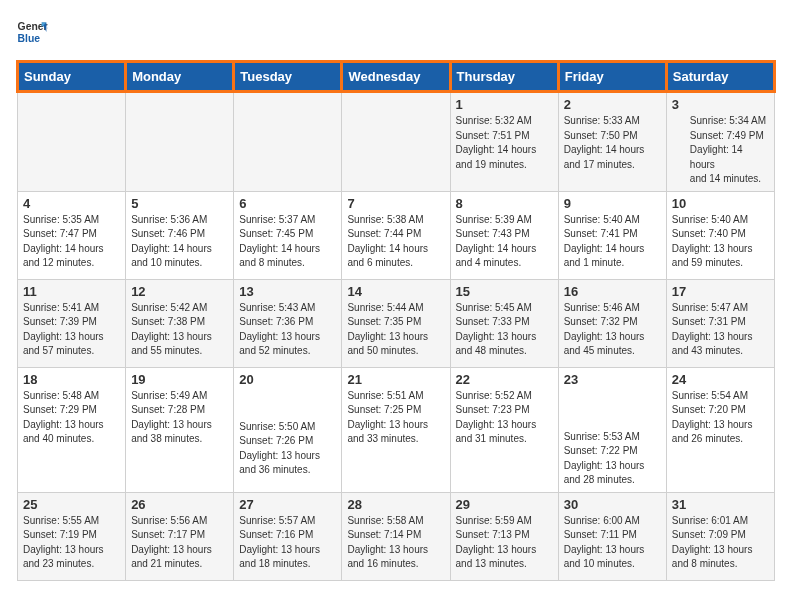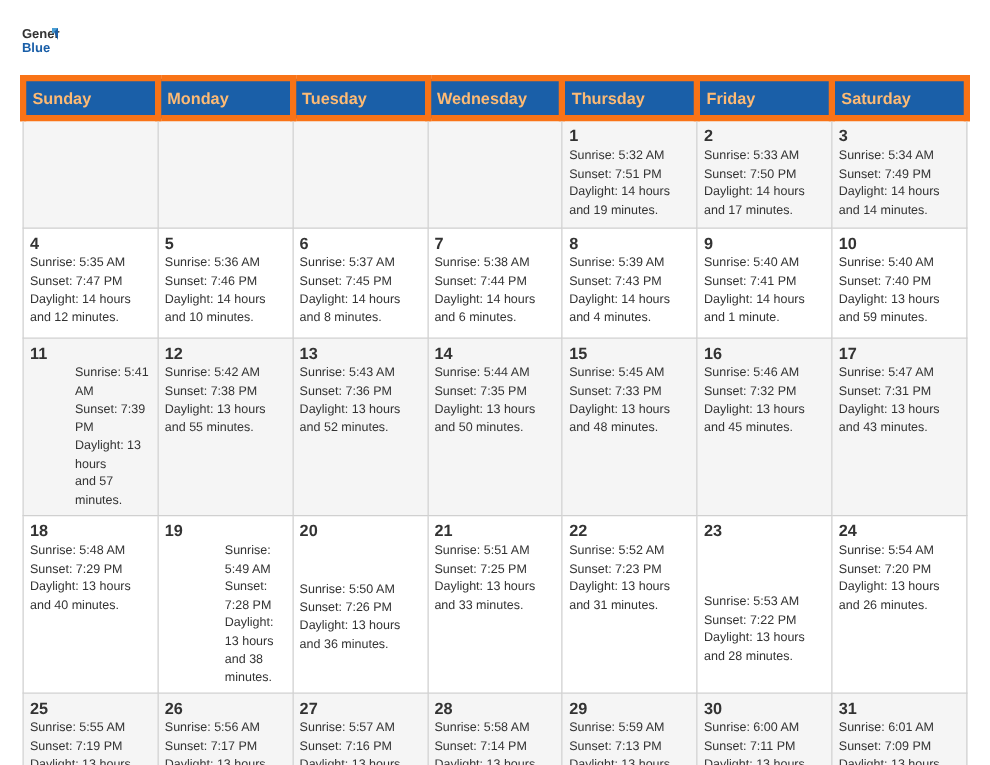--- a/index.html
+++ b/index.html
@@ -37,26 +37,26 @@
       font-size: 15px;
       color: #555;
     }
     table {
       width: 100%;
       border-collapse: collapse;
       table-layout: fixed;
     }
     thead tr th {
       background-color: #1a5fa8;
-      color: #fdba74;
+      color: #ffffff;
       text-align: left;
       padding: 6px 5px;
       font-size: 13px;
       font-weight: bold;
-      border: 5px solid #f97316;
+      border: 3px solid #f97316;
     }
     tbody tr td {
       vertical-align: top;
       padding: 4px 5px;
       font-size: 10.5px;
       color: #333;
       border: 1px solid #d0d0d0;
       height: 88px;
       background: #fff;
     }
@@ -126,21 +126,21 @@
         </td>
         <td>
           <span class="day-num">2</span>
           <div class="cell-text" style="white-space: pre-line;">Sunrise: 5:33 AM
 Sunset: 7:50 PM
 Daylight: 14 hours
 and 17 minutes.</div>
         </td>
         <td>
           <span class="day-num">3</span>
-          <div class="cell-text" style="white-space: pre-line;">Sunrise: 5:34 AM
+          <div class="cell-text" style="white-space: pre-line; margin-left: 18px;">Sunrise: 5:34 AM
 Sunset: 7:49 PM
 Daylight: 14 hours
 and 14 minutes.</div>
         </td>
       </tr>
       <tr>
         <td>
           <span class="day-num">4</span>
           <div class="cell-text" style="white-space: pre-line;">Sunrise: 5:35 AM
 Sunset: 7:47 PM
@@ -186,21 +186,21 @@
           <span class="day-num">10</span>
           <div class="cell-text" style="white-space: pre-line;">Sunrise: 5:40 AM
 Sunset: 7:40 PM
 Daylight: 13 hours
 and 59 minutes.</div>
         </td>
       </tr>
       <tr>
         <td>
           <span class="day-num">11</span>
-          <div class="cell-text" style="white-space: pre-line; margin-left: 36px;">Sunrise: 5:41 AM
+          <div class="cell-text" style="white-space: pre-line;">Sunrise: 5:41 AM
 Sunset: 7:39 PM
 Daylight: 13 hours
 and 57 minutes.</div>
         </td>
         <td>
           <span class="day-num">12</span>
           <div class="cell-text" style="white-space: pre-line;">Sunrise: 5:42 AM
 Sunset: 7:38 PM
 Daylight: 13 hours
 and 55 minutes.</div>
@@ -244,21 +244,21 @@
       <tr>
         <td>
           <span class="day-num">18</span>
           <div class="cell-text" style="white-space: pre-line;">Sunrise: 5:48 AM
 Sunset: 7:29 PM
 Daylight: 13 hours
 and 40 minutes.</div>
         </td>
         <td>
           <span class="day-num">19</span>
-          <div class="cell-text" style="white-space: pre-line; margin-left: 48px;">Sunrise: 5:49 AM
+          <div class="cell-text" style="white-space: pre-line;">Sunrise: 5:49 AM
 Sunset: 7:28 PM
 Daylight: 13 hours
 and 38 minutes.</div>
         </td>
         <td>
           <span class="day-num">20</span>
           <div class="cell-text" style="white-space: pre-line; margin-top: 33px;">Sunrise: 5:50 AM
 Sunset: 7:26 PM
 Daylight: 13 hours
 and 36 minutes.</div>

